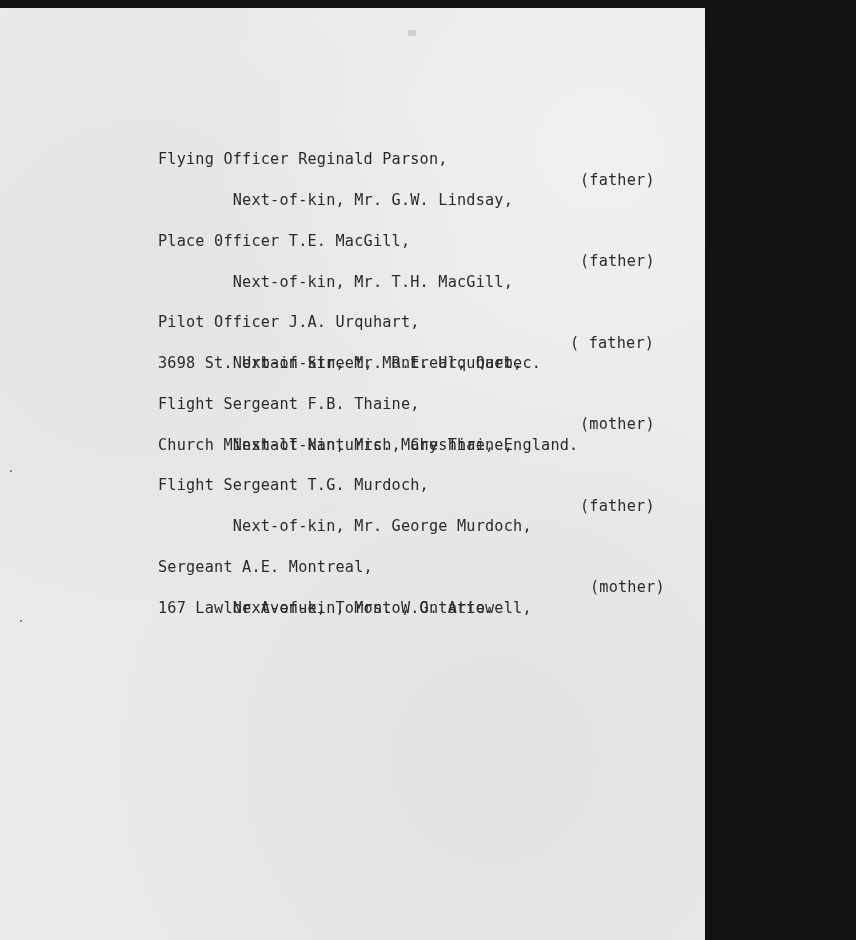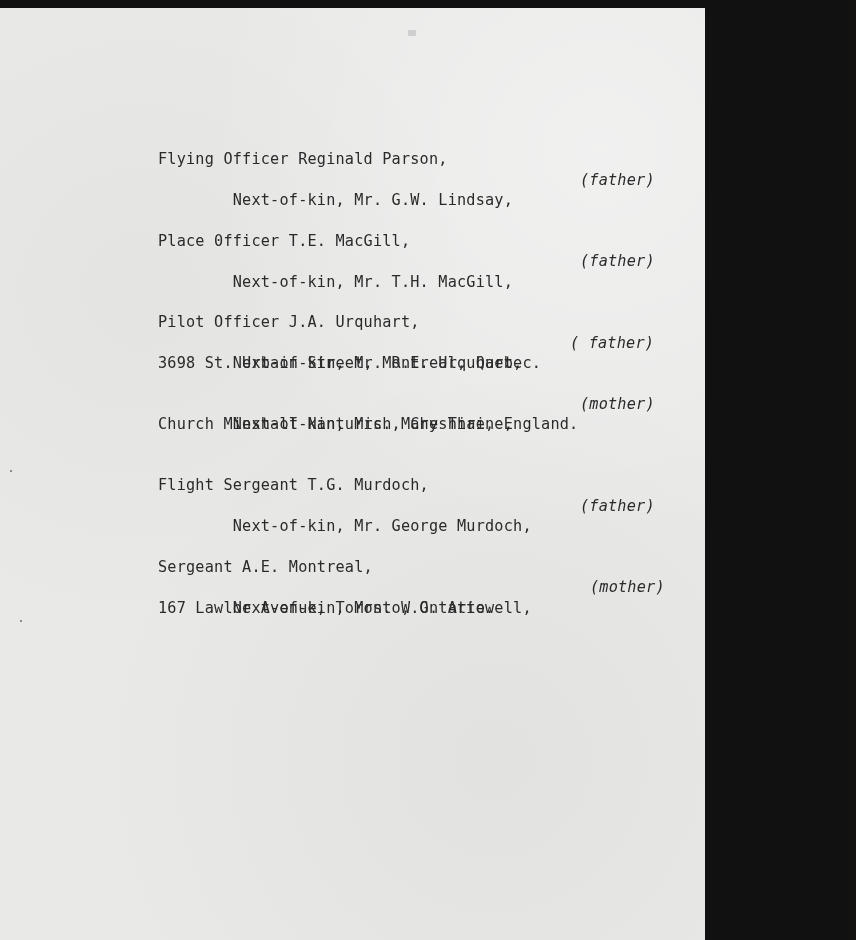--- a/index.html
+++ b/index.html
@@ -48,21 +48,20 @@
       position: relative;
       height: 20.5px;
       line-height: 20.5px;
       white-space: pre;
     }
     .rel {
       position: absolute;
       left: 422px;
       top: 0;
       white-space: pre;
-      font-style: italic;
     }
     .rel.wide { left: 432px; }
     .speck {
       position: absolute;
       width: 2px;
       height: 2px;
       background: #6b6b6b;
       border-radius: 1px;
     }
   </style>
@@ -95,20 +94,21 @@
     <div class="entry">
       <div class="line">Pilot Officer J.A. Urquhart,</div>
       <div class="line">
         <span>Next-of-kin, Mr. R.E. Urquhart,</span>
         <span class="rel" style="left:412px">( father)</span>
       </div>
       <div class="line">3698 St. Urbain Street, Montreal, Quebec.</div>
     </div>
 
     <div class="entry">
+      <div class="line">Flight Sergeant F.B. Thaine,</div>
       <div class="line">
         <span>Next-of-kin, Mrs. Mary Thaine,</span>
         <span class="rel">(mother)</span>
       </div>
       <div class="line">Church Minshall Nanturich, Cheshire, England.</div>
     </div>
 
 
     <div class="entry">
       <div class="line">Flight Sergeant T.G. Murdoch,</div>

